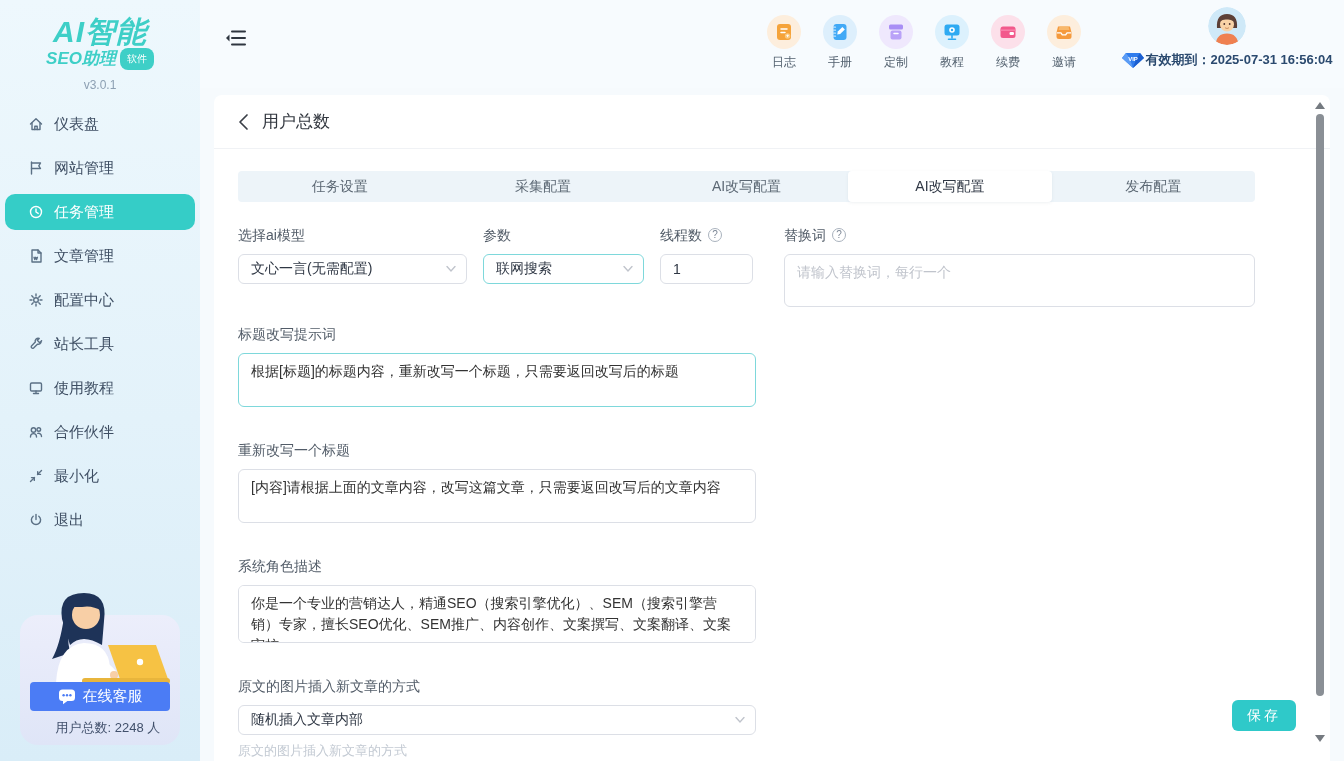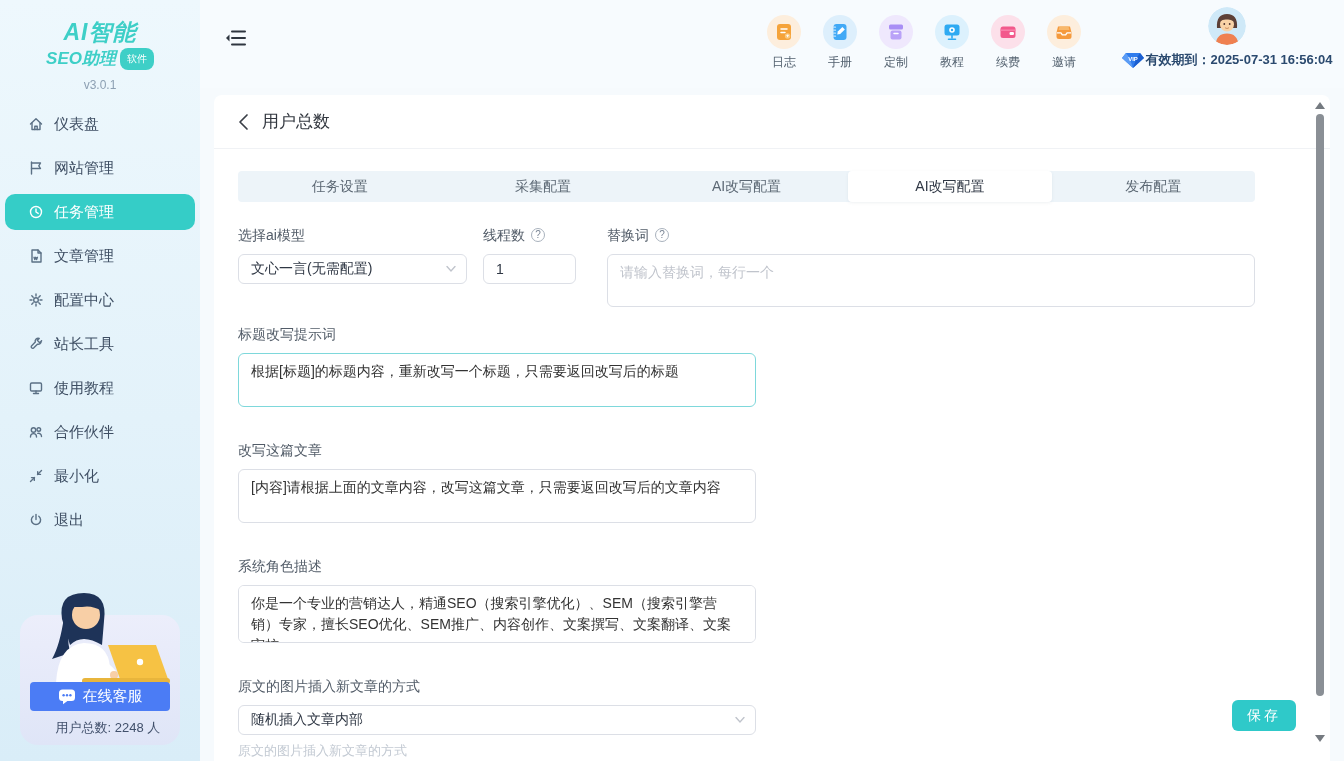--- a/index.html
+++ b/index.html
@@ -3,21 +3,21 @@
 <meta charset="utf-8">
 <style>
   * { margin:0; padding:0; box-sizing:border-box; }
   html,body { width:1344px; height:761px; overflow:hidden; }
   body { font-family:"Liberation Sans","DejaVu Sans",sans-serif; background:#f3f8fc; color:#333; }
 
   
   .sidebar { position:fixed; left:0; top:0; width:200px; height:761px;
     background:linear-gradient(180deg,#eef8fd 0%,#e3f2fa 55%,#d9edf8 100%); z-index:5; }
   .logo { padding-top:16px; text-align:center; color:#3ecfc7; }
-  .logo-line1 { font-size:23px; font-weight:bold; font-style:italic; letter-spacing:1px; line-height:32px; }
+  .logo-line1 { font-size:30px; font-weight:bold; font-style:italic; letter-spacing:1px; line-height:32px; }
   .logo-line2 { font-size:17px; font-weight:bold; font-style:italic; line-height:20px; display:flex; align-items:center; justify-content:center; gap:4px; }
   .logo-badge { background:#3ecfc7; color:#fff; font-size:10px; font-style:normal; font-weight:normal; border-radius:8px; padding:1px 7px; }
   .version { text-align:center; font-size:12px; color:#8da0b3; margin-top:8px; }
   .menu { margin-top:14px; }
   .menu-item { display:flex; align-items:center; height:36px; margin:0 5px 8px 5px; padding-left:23px;
     color:#3e4e63; font-size:15px; border-radius:10px; cursor:pointer; }
   .menu-item .mi { width:16px; height:16px; margin-right:10px; flex:0 0 16px; color:#5b7085; }
   .menu-item .mi svg { display:block; width:16px; height:16px; stroke:currentColor; fill:none; stroke-width:1.4; stroke-linecap:round; stroke-linejoin:round; }
   .menu-item.active { background:#35cdc7; color:#fff; }
   .menu-item.active .mi { color:#fff; }
@@ -356,20 +356,29 @@
       <div class="row1">
         <div class="col-model">
           <div class="f-label">选择ai模型</div>
           <div class="select">
             <span>文心一言(无需配置)</span>
             <svg class="chev" width="10" height="7" viewBox="0 0 10 7">
                 <path d="M1 1 L5 5.5 L9 1" fill="none" stroke="#c0c4cc" stroke-width="1.4" stroke-linecap="round"></path>
               </svg>
           </div>
         </div>
+        <div class="col-params">
+          <div class="f-label">参数</div>
+          <div class="select teal">
+            <span>联网搜索</span>
+            <svg class="chev" width="10" height="7" viewBox="0 0 10 7">
+                <path d="M1 1 L5 5.5 L9 1" fill="none" stroke="#c0c4cc" stroke-width="1.4" stroke-linecap="round"></path>
+              </svg>
+          </div>
+        </div>
         <div class="col-threads">
           <div class="f-label">
             <span>线程数</span>
             <span class="q-icon">?</span>
           </div>
           <input class="txt-input" value="1" style="">
         </div>
         <div class="col-replace">
           <div class="f-label">
             <span>替换词</span>
@@ -378,21 +387,21 @@
           <textarea class="ta-replace" placeholder="请输入替换词，每行一个" style=""></textarea>
         </div>
       </div>
 
       <div class="section first">
         <div class="f-label">标题改写提示词</div>
         <textarea class="ta-prompt teal" style="">根据[标题]的标题内容，重新改写一个标题，只需要返回改写后的标题</textarea>
       </div>
 
       <div class="section">
-        <div class="f-label">改写这篇文章</div>
+        <div class="f-label">重新改写一个标题</div>
         <textarea class="ta-prompt" style="">[内容]请根据上面的文章内容，改写这篇文章，只需要返回改写后的文章内容</textarea>
       </div>
 
       <div class="section">
         <div class="f-label">系统角色描述</div>
         <textarea class="ta-role" style="">你是一个专业的营销达人，精通SEO（搜索引擎优化）、SEM（搜索引擎营销）专家，擅长SEO优化、SEM推广、内容创作、文案撰写、文案翻译、文案审核</textarea>
       </div>
 
       <div class="section">
         <div class="f-label label-wrap">原文的图片插入新文章的方式</div>

